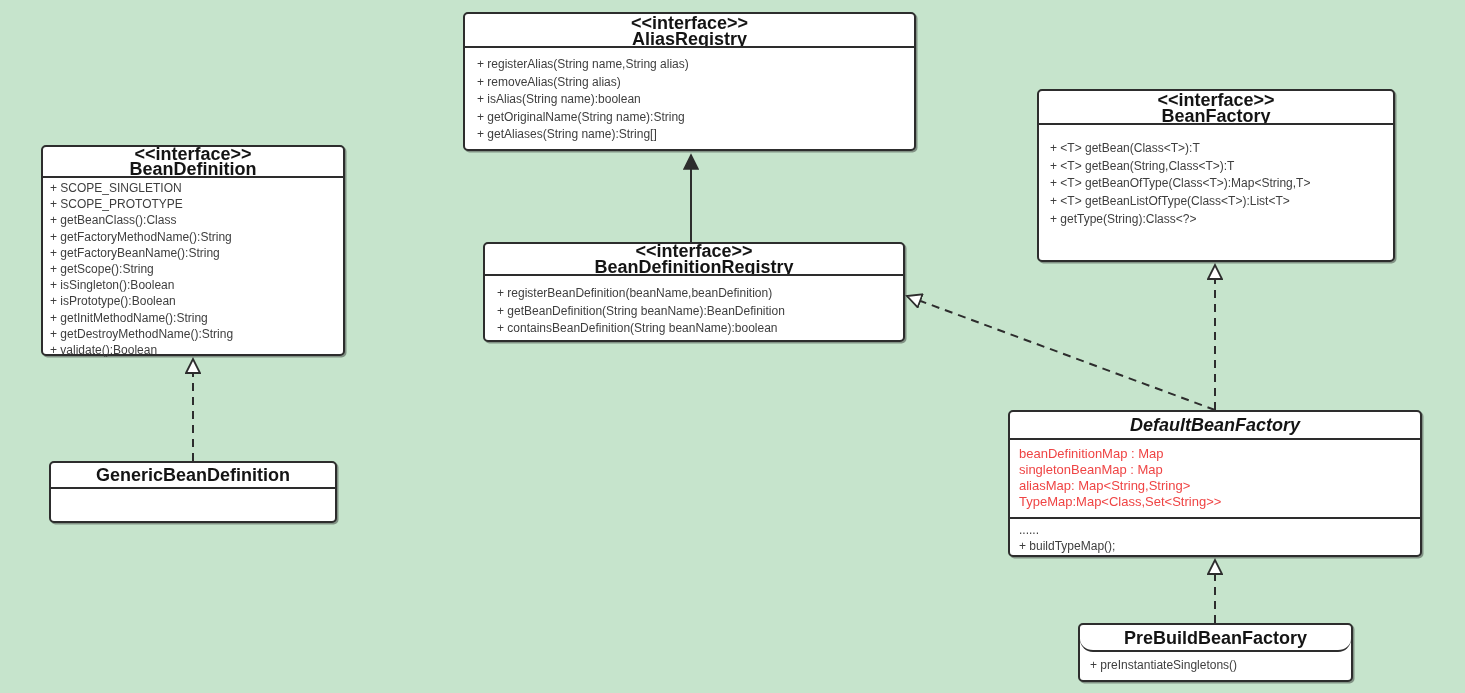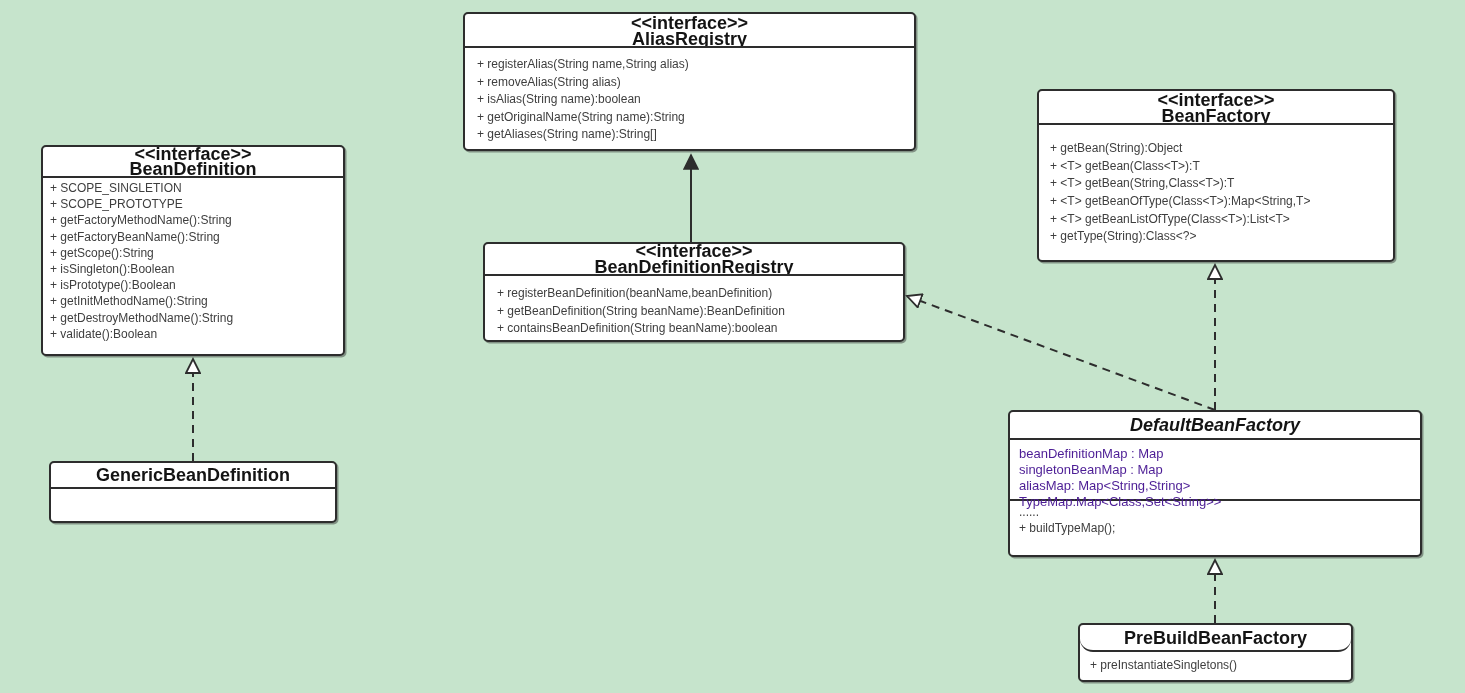--- a/index.html
+++ b/index.html
@@ -67,21 +67,21 @@
   #box-bean-definition-registry .member-line { height:17.5px; line-height:17.5px; }
 
   
   #box-generic-bean-definition { left:49px; top:461px; width:288px; height:62px; }
   #box-generic-bean-definition .title-compartment { height:26px; line-height:25px; }
   #box-generic-bean-definition .members-compartment { height:26px; }
 
   
   #box-default-bean-factory { left:1008px; top:410px; width:414px; height:147px; }
   #box-default-bean-factory .title-compartment { height:28px; line-height:27px;font-style:italic; }
-  #box-default-bean-factory .fields-compartment { box-sizing:border-box; height:59px; padding:6px 2px 0 9px; color:#4c1d95; font-size:13px; }
+  #box-default-bean-factory .fields-compartment { box-sizing:border-box; height:77px; padding:6px 2px 0 9px; color:#ef4444; font-size:13px; }
   #box-default-bean-factory .fields-compartment .member-line { height:16px; line-height:16px; }
   #box-default-bean-factory .methods-compartment { box-sizing:border-box; padding:3px 2px 0 9px; }
   #box-default-bean-factory .methods-compartment .member-line { height:16px; line-height:16px; }
 
   
   #box-pre-build-bean-factory { left:1078px; top:623px; width:275px; height:59px; }
   #box-pre-build-bean-factory .title-compartment { height:27px; line-height:26px;border-radius:13px; }
   #box-pre-build-bean-factory .members-compartment { padding:5px 2px 0 10px; }
   #box-pre-build-bean-factory .member-line { height:17px; line-height:17px; }
 </style>
@@ -132,38 +132,38 @@
   </div>
 
   <div class="class-box" id="box-bean-definition">
     <div class="title-compartment">
       <span class="stereotype">&lt;&lt;interface&gt;&gt;</span>
       <span class="class-name">BeanDefinition</span>
     </div>
     <div class="members-compartment">
       <div class="member-line">+ SCOPE_SINGLETION</div>
       <div class="member-line">+ SCOPE_PROTOTYPE</div>
+      <div class="member-line">+ getBeanClass():Class</div>
       <div class="member-line">+ getFactoryMethodName():String</div>
       <div class="member-line">+ getFactoryBeanName():String</div>
       <div class="member-line">+ getScope():String</div>
       <div class="member-line">+ isSingleton():Boolean</div>
       <div class="member-line">+ isPrototype():Boolean</div>
       <div class="member-line">+ getInitMethodName():String</div>
       <div class="member-line">+ getDestroyMethodName():String</div>
       <div class="member-line">+ validate():Boolean</div>
     </div>
   </div>
 
   <div class="class-box" id="box-bean-factory">
     <div class="title-compartment">
       <span class="stereotype">&lt;&lt;interface&gt;&gt;</span>
       <span class="class-name">BeanFactory</span>
     </div>
     <div class="members-compartment">
-      <div class="member-line">+ getBean(String):Object</div>
       <div class="member-line">+ &lt;T&gt; getBean(Class&lt;T&gt;):T</div>
       <div class="member-line">+ &lt;T&gt; getBean(String,Class&lt;T&gt;):T</div>
       <div class="member-line">+ &lt;T&gt; getBeanOfType(Class&lt;T&gt;):Map&lt;String,T&gt;</div>
       <div class="member-line">+ &lt;T&gt; getBeanListOfType(Class&lt;T&gt;):List&lt;T&gt;</div>
       <div class="member-line">+ getType(String):Class&lt;?&gt;</div>
     </div>
   </div>
 
   <div class="class-box" id="box-bean-definition-registry">
     <div class="title-compartment">

